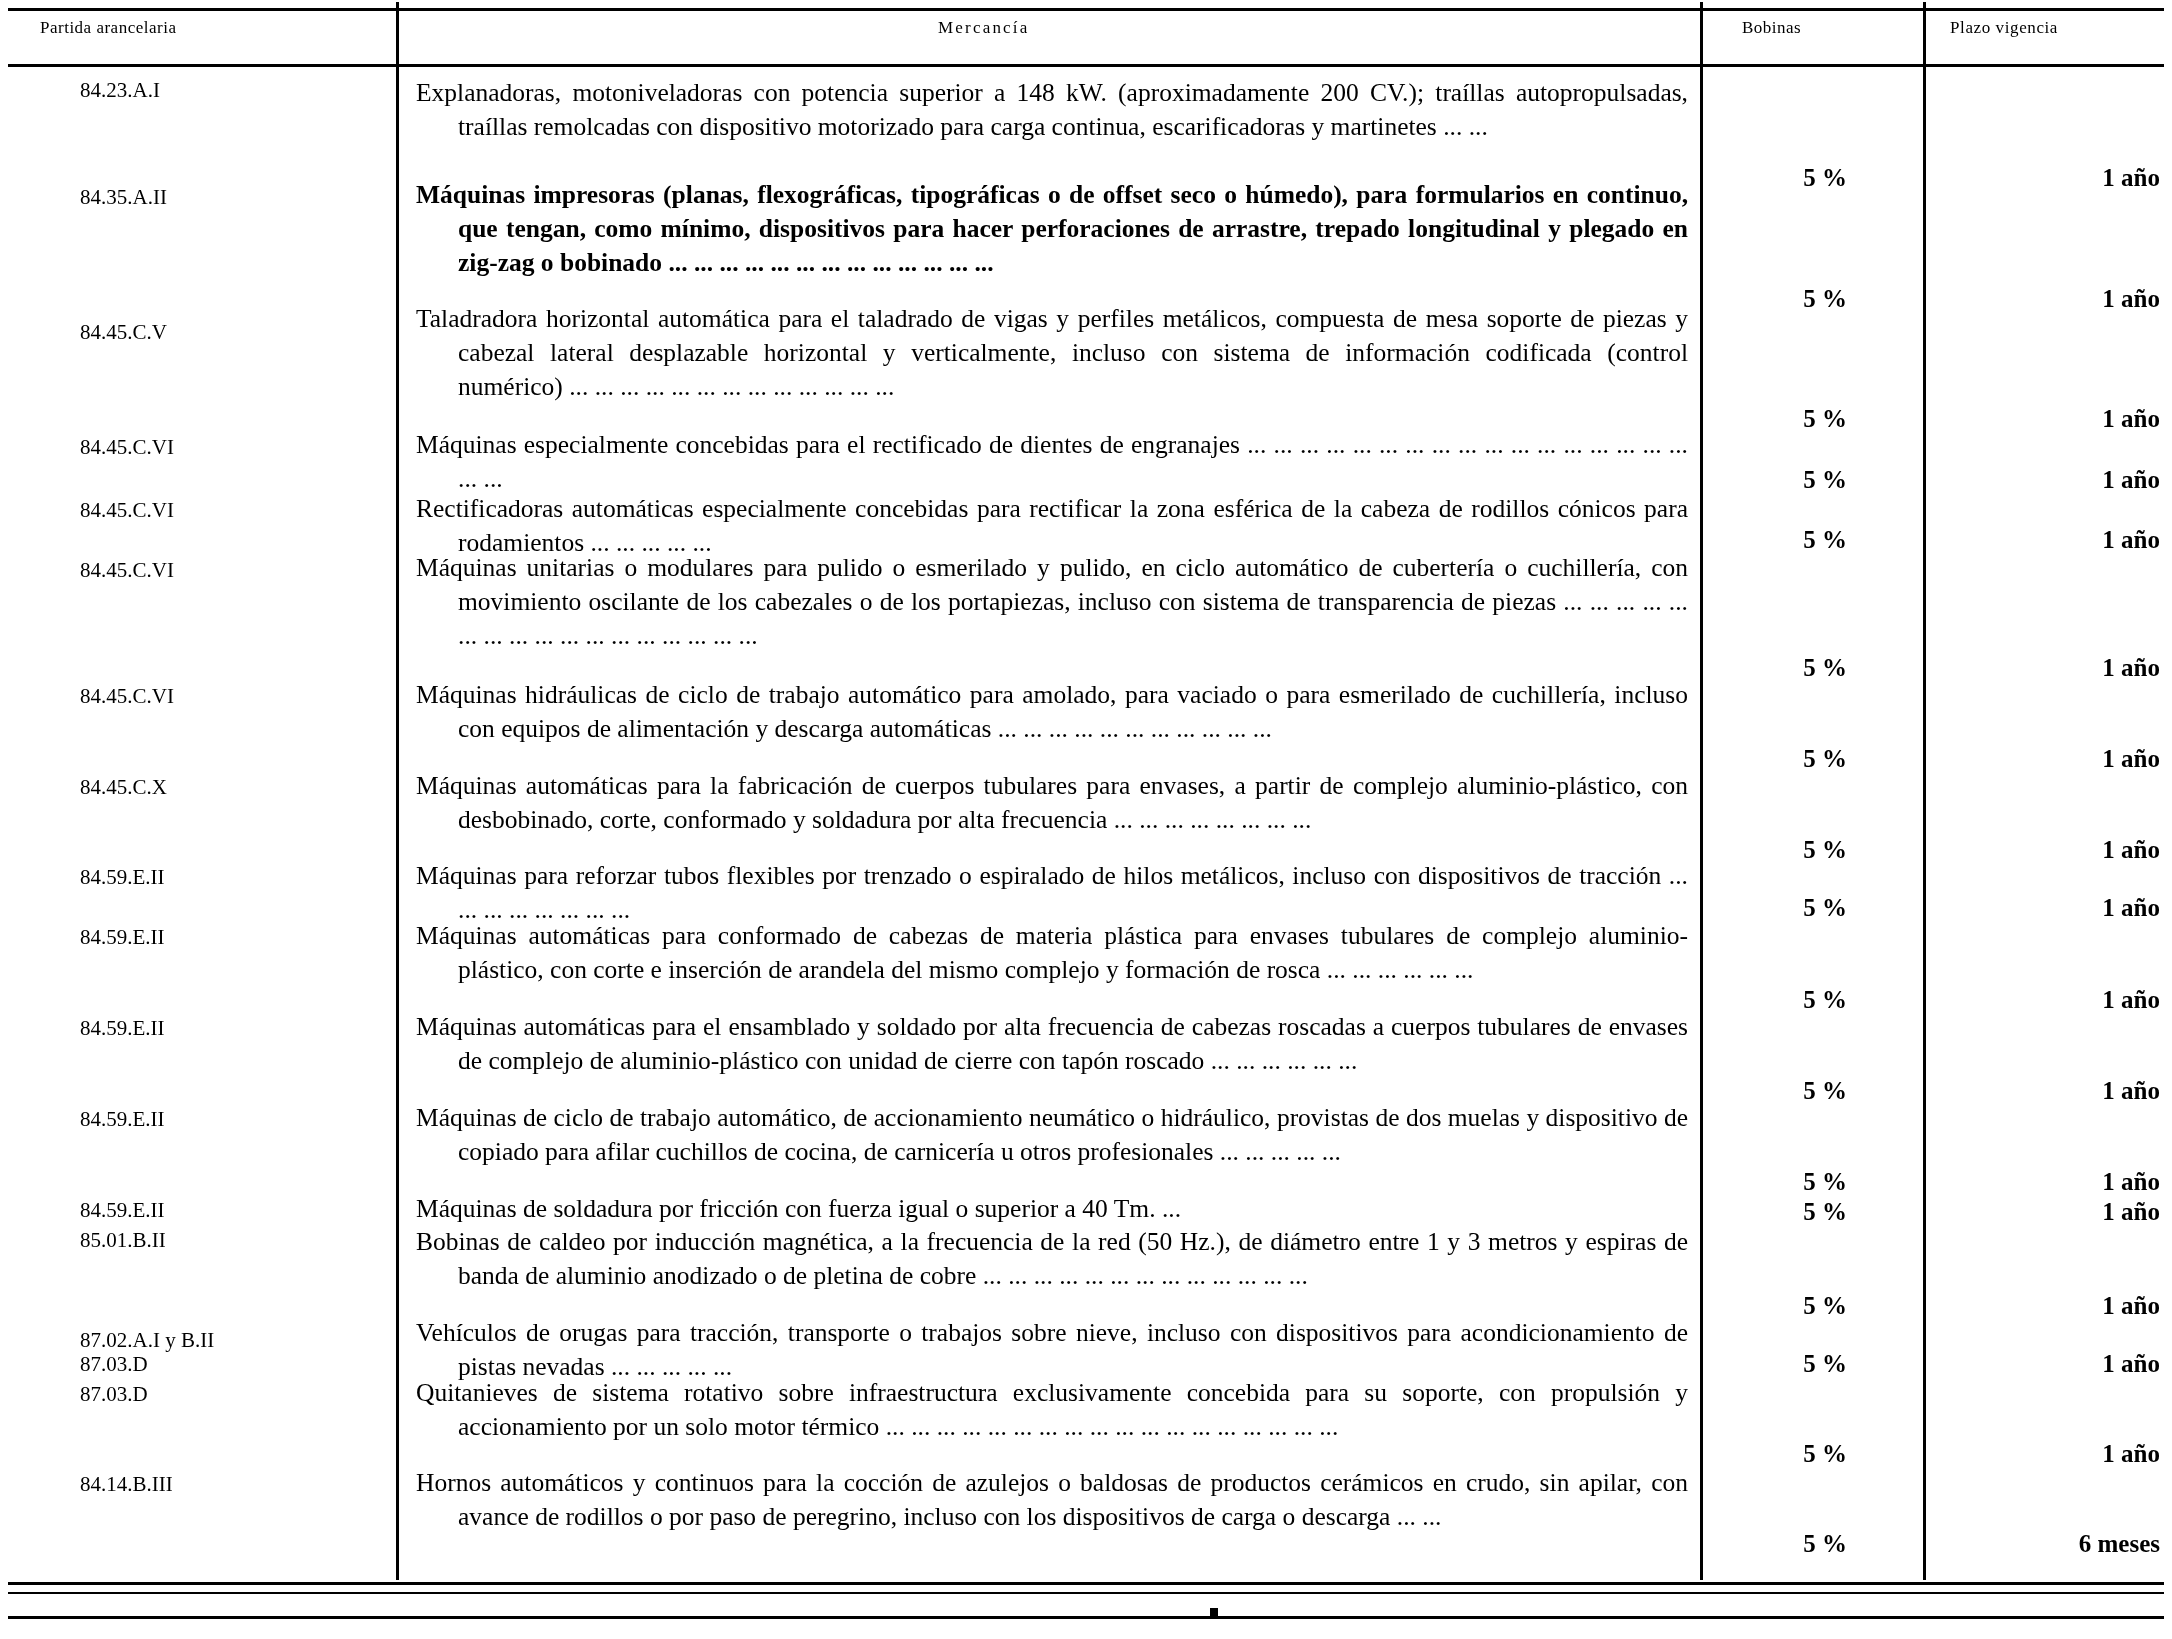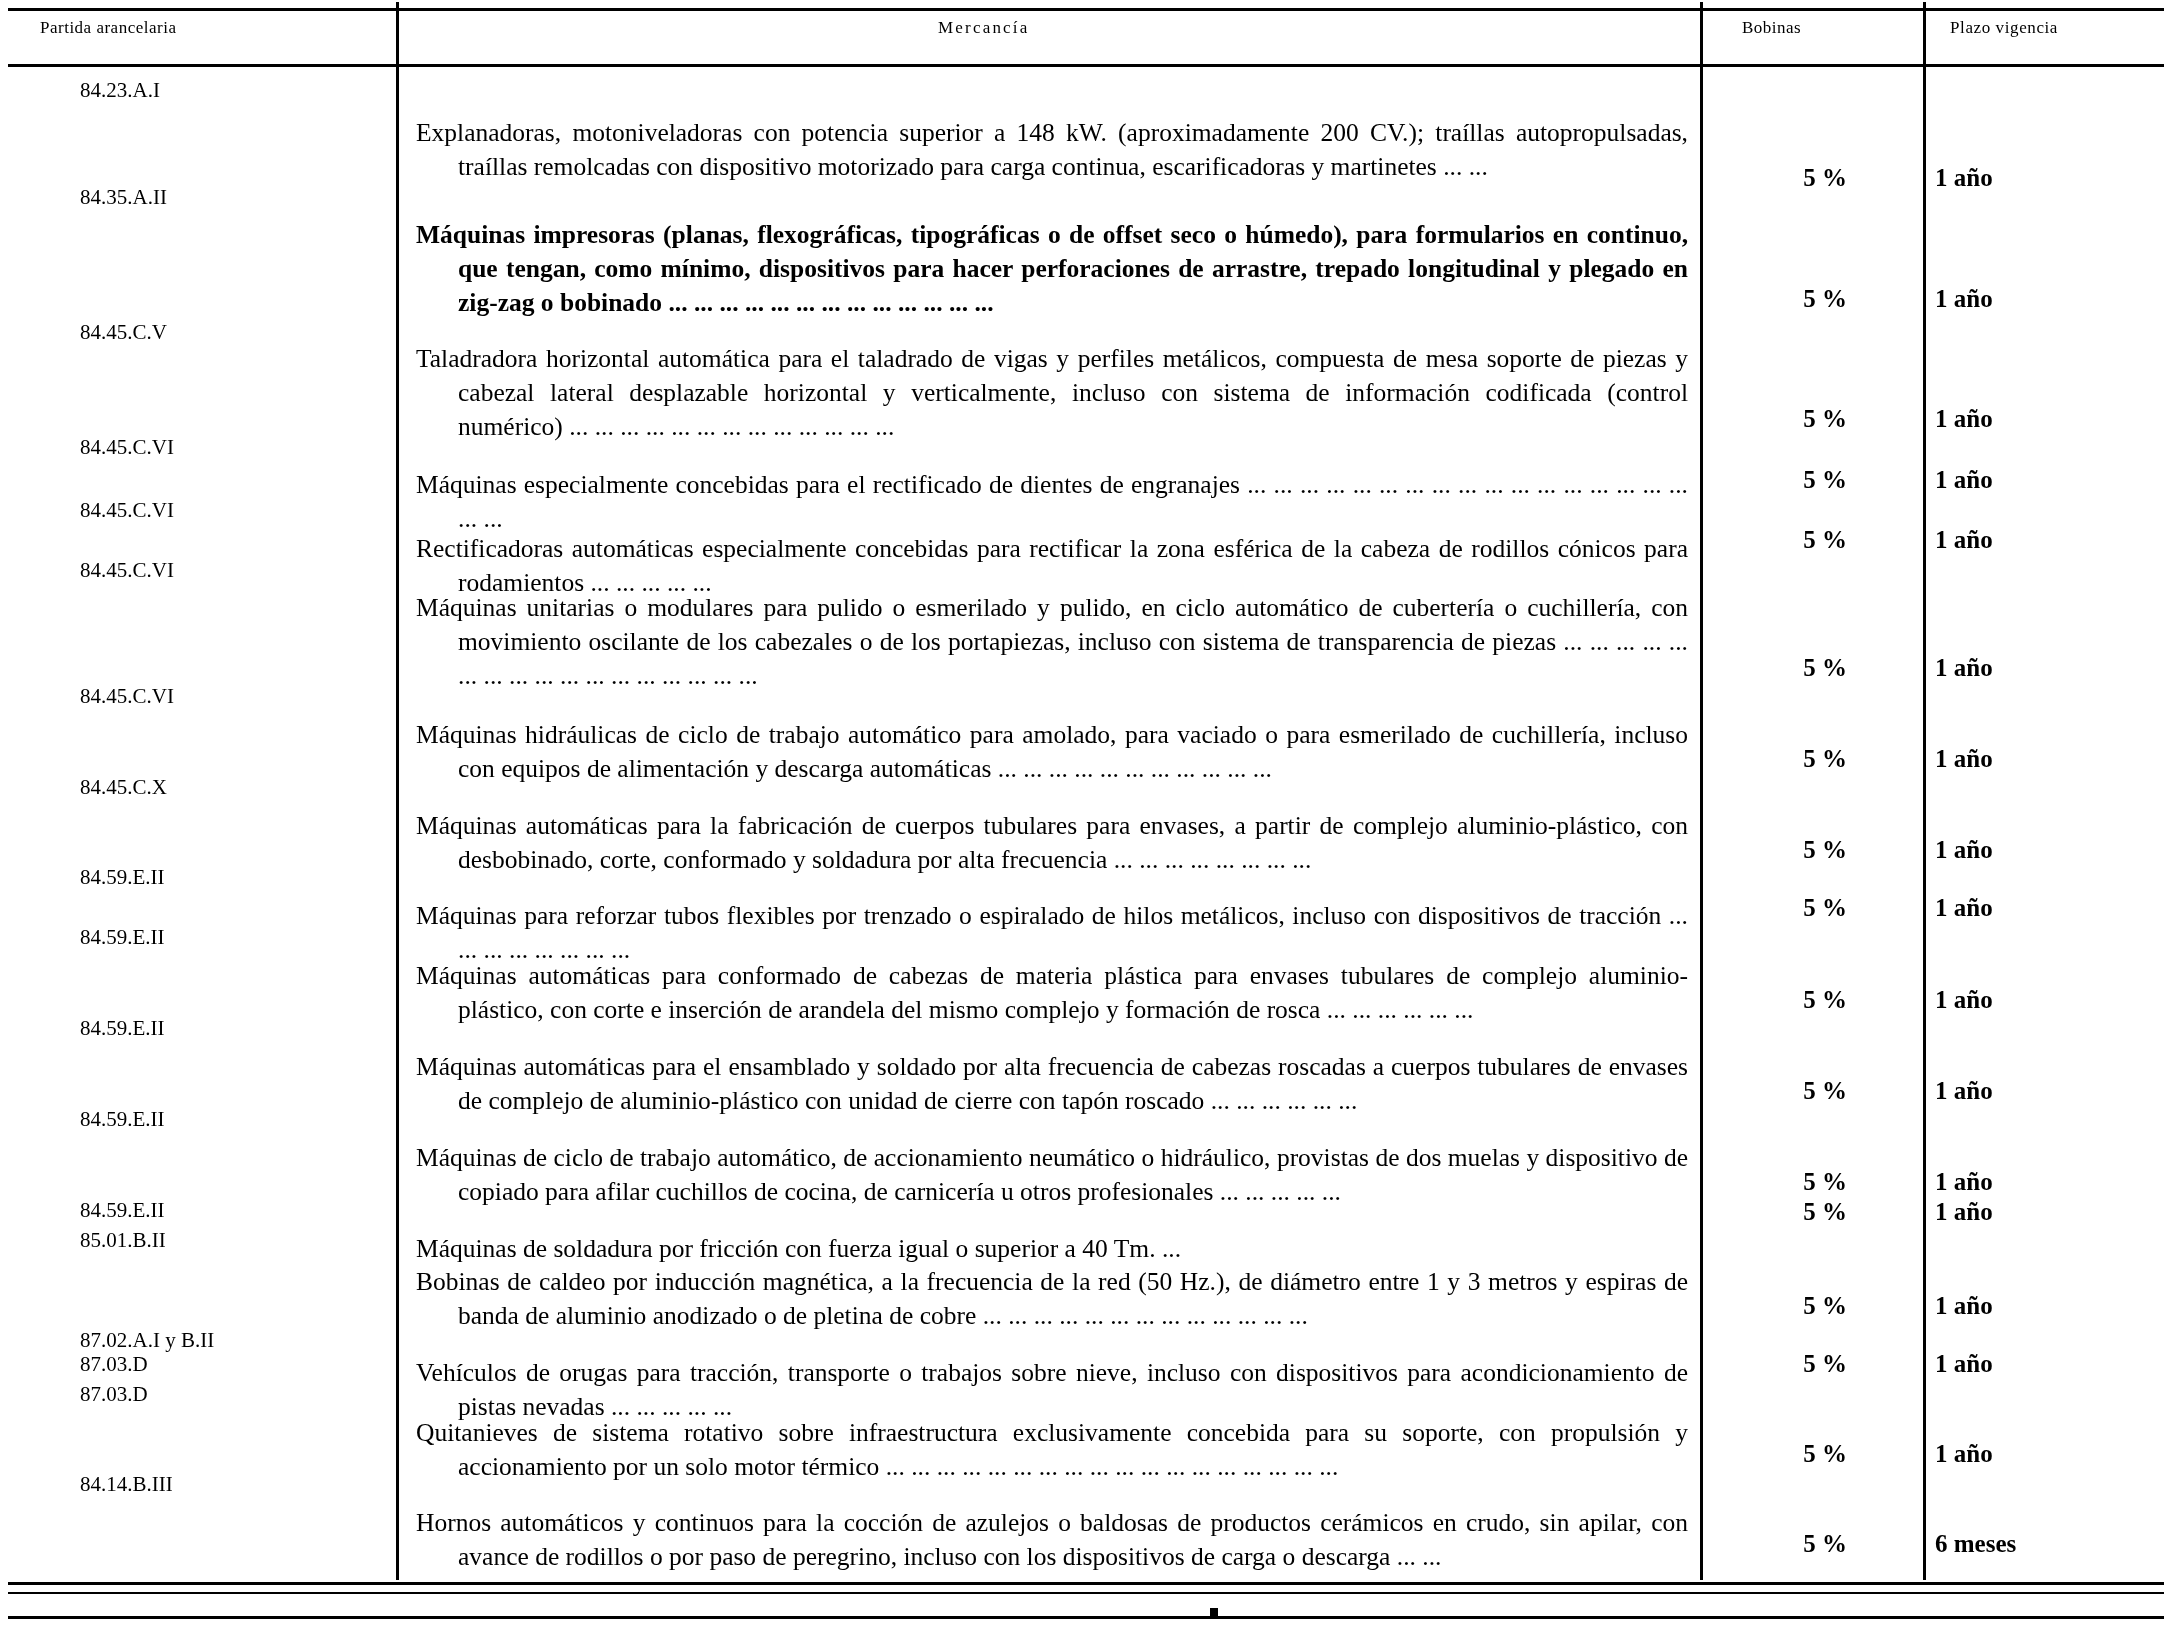--- a/index.html
+++ b/index.html
@@ -98,40 +98,39 @@
     white-space: nowrap;
   }
   .desc {
     position: absolute;
     left: 416px;
     width: 1272px;
     font-size: 25.5px;
     line-height: 34px;
     text-align: justify;
     text-indent: 0;
-    margin-top: 40px;
   }
   .desc p {
     margin: 0;
     padding-left: 42px;
     text-indent: -42px;
   }
   .duty {
     position: absolute;
     left: 1740px;
     width: 170px;
     text-align: center;
     font-size: 25px;
     font-weight: bold;
   }
   .term {
     position: absolute;
     left: 1935px;
     width: 225px;
-    text-align: left;
+    text-align: right;
     font-size: 25px;
     font-weight: bold;
   }
 </style>
 </head>
 <body>
 
 <div class="sheet">
 
   <div class="rule-top"></div>

